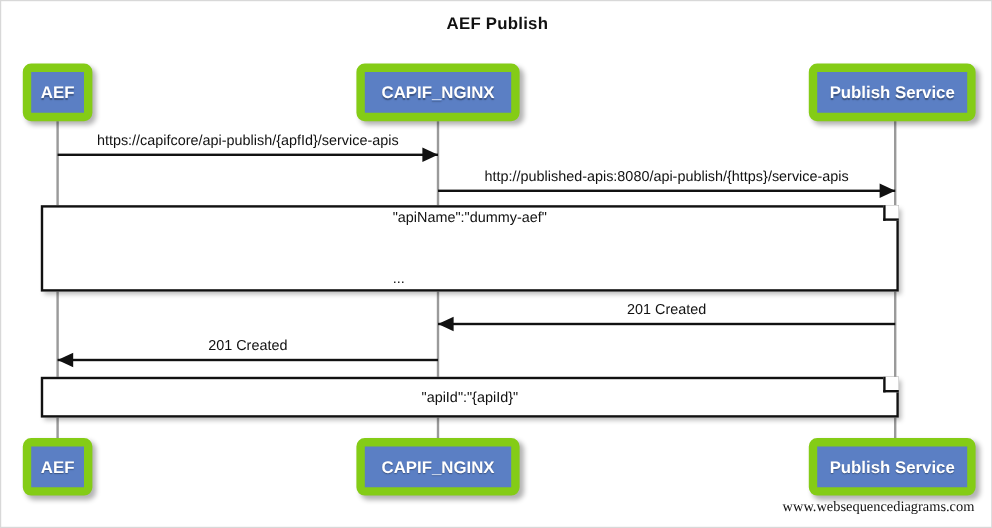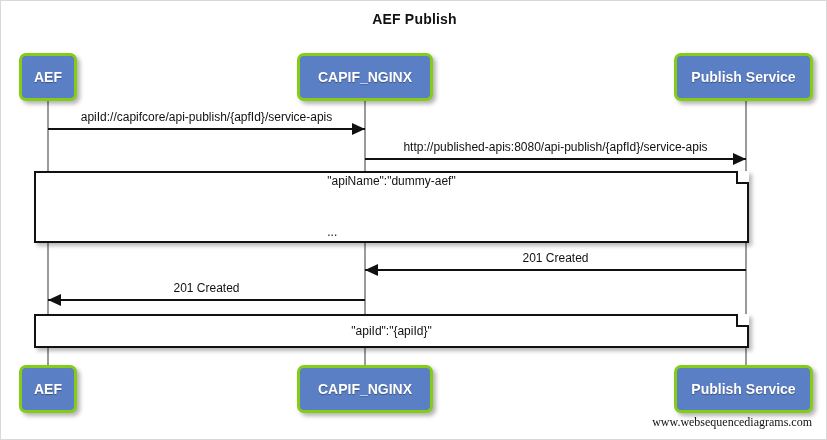--- a/index.html
+++ b/index.html
@@ -37,21 +37,21 @@
   .lifeline {
     position: absolute;
     width: 2px;
     background: #9a9a9a;
   }
 
   
   .participant {
     position: absolute;
     background: #5b7fc4;
-    border: 3px solid #84cc16;
+    border: 7px solid #84cc16;
     border-radius: 7px;
     color: #ffffff;
     font-size: 14px;
     font-weight: bold;
     display: flex;
     align-items: center;
     justify-content: center;
     box-shadow: 3px 3px 4px rgba(0,0,0,0.30);
     box-sizing: border-box;
     text-shadow: 0 1px 1px rgba(0,0,0,0.35);
@@ -169,27 +169,27 @@
   <div class="participant" style="left:296px; top:52px; width:136px; height:48px;">
     <span>CAPIF_NGINX</span>
   </div>
   <div class="participant" style="left:673px; top:52px; width:139px; height:48px;">
     <span>Publish Service</span>
   </div>
 
   <div class="message to-right" style="left:47px; top:127px; width:317px;">
     <div class="msg-line"></div>
     <div class="arrow-head"></div>
-    <div class="msg-label">apiId://capifcore/api-publish/{apfId}/service-apis</div>
+    <div class="msg-label">https://capifcore/api-publish/{apfId}/service-apis</div>
   </div>
 
   <div class="message to-right" style="left:364px; top:157px; width:381px;">
     <div class="msg-line"></div>
     <div class="arrow-head"></div>
-    <div class="msg-label">http://published-apis:8080/api-publish/{apfId}/service-apis</div>
+    <div class="msg-label">http://published-apis:8080/api-publish/{https}/service-apis</div>
   </div>
 
   <div class="note" style="left:33px; top:170px; width:715px; height:72px;">
     <div class="fold"></div>
     <div class="note-body">
       <div class="note-lines">
         <span class="note-line">"apiName":"dummy-aef"</span>
         <span class="note-line">...</span>
       </div>
     </div>

